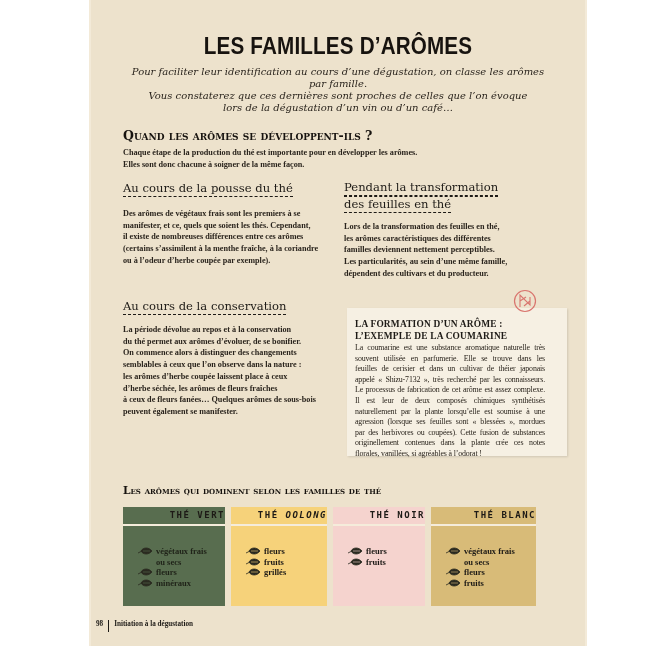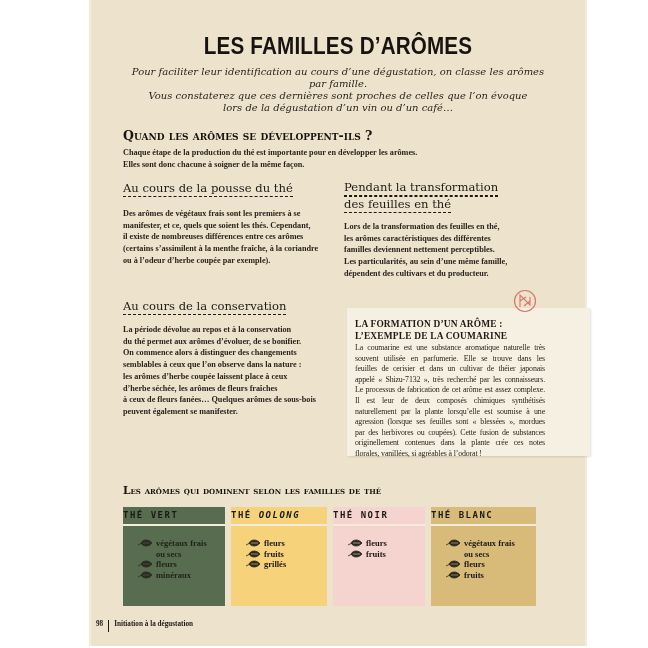--- a/index.html
+++ b/index.html
@@ -30,22 +30,22 @@
     .para {
       position: absolute; font-family: "Liberation Serif", serif; font-size: 8.2px; line-height: 11.7px;
       font-weight: bold; color: #2a241d;
     }
     .para span { display: block; white-space: nowrap; }
     .h-sub {
       position: absolute; font-family: "DejaVu Serif", serif; font-size: 11.6px; line-height: 17px; color: #1d1a16;
     }
     .h-sub span { display: inline-block; border-bottom: 1.5px dashed #1d1a16; padding-bottom: 0; line-height: 15px; }
     .sidebar {
-      position: absolute; left: 258px; top: 308px; width: 201px; height: 148px;
-      background: #f6f0e3; box-shadow: 1px 1px 2px rgba(0,0,0,0.12); padding-left: 42px;
+      position: absolute; left: 258px; top: 308px; width: 220px; height: 148px;
+      background: #f6f0e3; box-shadow: 1px 1px 2px rgba(0,0,0,0.12);
     }
     .sidebar .logo { position: absolute; left: 166px; top: -19px; width: 24px; height: 24px; }
     .sidebar .sb-title {
       position: absolute; left: 8px; top: 10px; font-family: "Liberation Serif", serif; font-weight: bold;
       font-size: 9.4px; line-height: 12px; letter-spacing: 0.2px; color: #1d1a16;
     }
     .sidebar .sb-title span { display: block; }
     .sidebar .sb-text {
       position: absolute; left: 8px; top: 35px; width: 190px; font-family: Liberation Serif, serif;
       font-size: 7.9px; line-height: 10.6px; color: #2a241d; text-align: justify;
@@ -53,25 +53,25 @@
     .sidebar .sb-text span { display: block; text-align-last: justify; white-space: nowrap; letter-spacing: -0.15px; }
     .sidebar .sb-text span.last { text-align-last: left; }
     .families-title {
       position: absolute; left: 34px; top: 484px; font-family: "DejaVu Serif", serif; font-weight: bold;
       font-variant: small-caps; font-size: 10.7px; color: #17130f;
     }
     .col {
       position: absolute; top: 507px; height: 99px;
     }
     .col .head {
-      height: 17px; line-height: 17px; text-align: left;
+      height: 17px; line-height: 17px; text-align: right;
       font-family: "DejaVu Sans Mono", monospace; font-weight: bold; font-size: 9px; letter-spacing: 1.5px;
     }
     .col .sep { height: 2px; background: #f5ecdb; }
-    .col .body { height: 80px; padding-top: 12px; box-sizing: border-box; }
+    .col .body { height: 80px; padding-top: 20px; box-sizing: border-box; }
     .col ul { list-style: none; margin: 0; padding: 0 0 0 14px; }
     .col li {
       font-family: "Liberation Serif", serif; font-weight: bold; font-size: 8.5px; line-height: 10.6px; position: relative; padding-left: 19px;
     }
     .col li .leaf { position: absolute; left: 0; top: 1px; width: 16px; height: 8px; }
     .col li .t { display: block; }
     .col.vert { left: 34px; width: 102px; background: #586d4f; color: #1d1a16; }
     .col.vert .head { background: #586d4f; color: #1d1a16; }
     .col.vert li { color: #1f2218; }
     .col.oolong { left: 142px; width: 96px; background: #f6d27a; }

